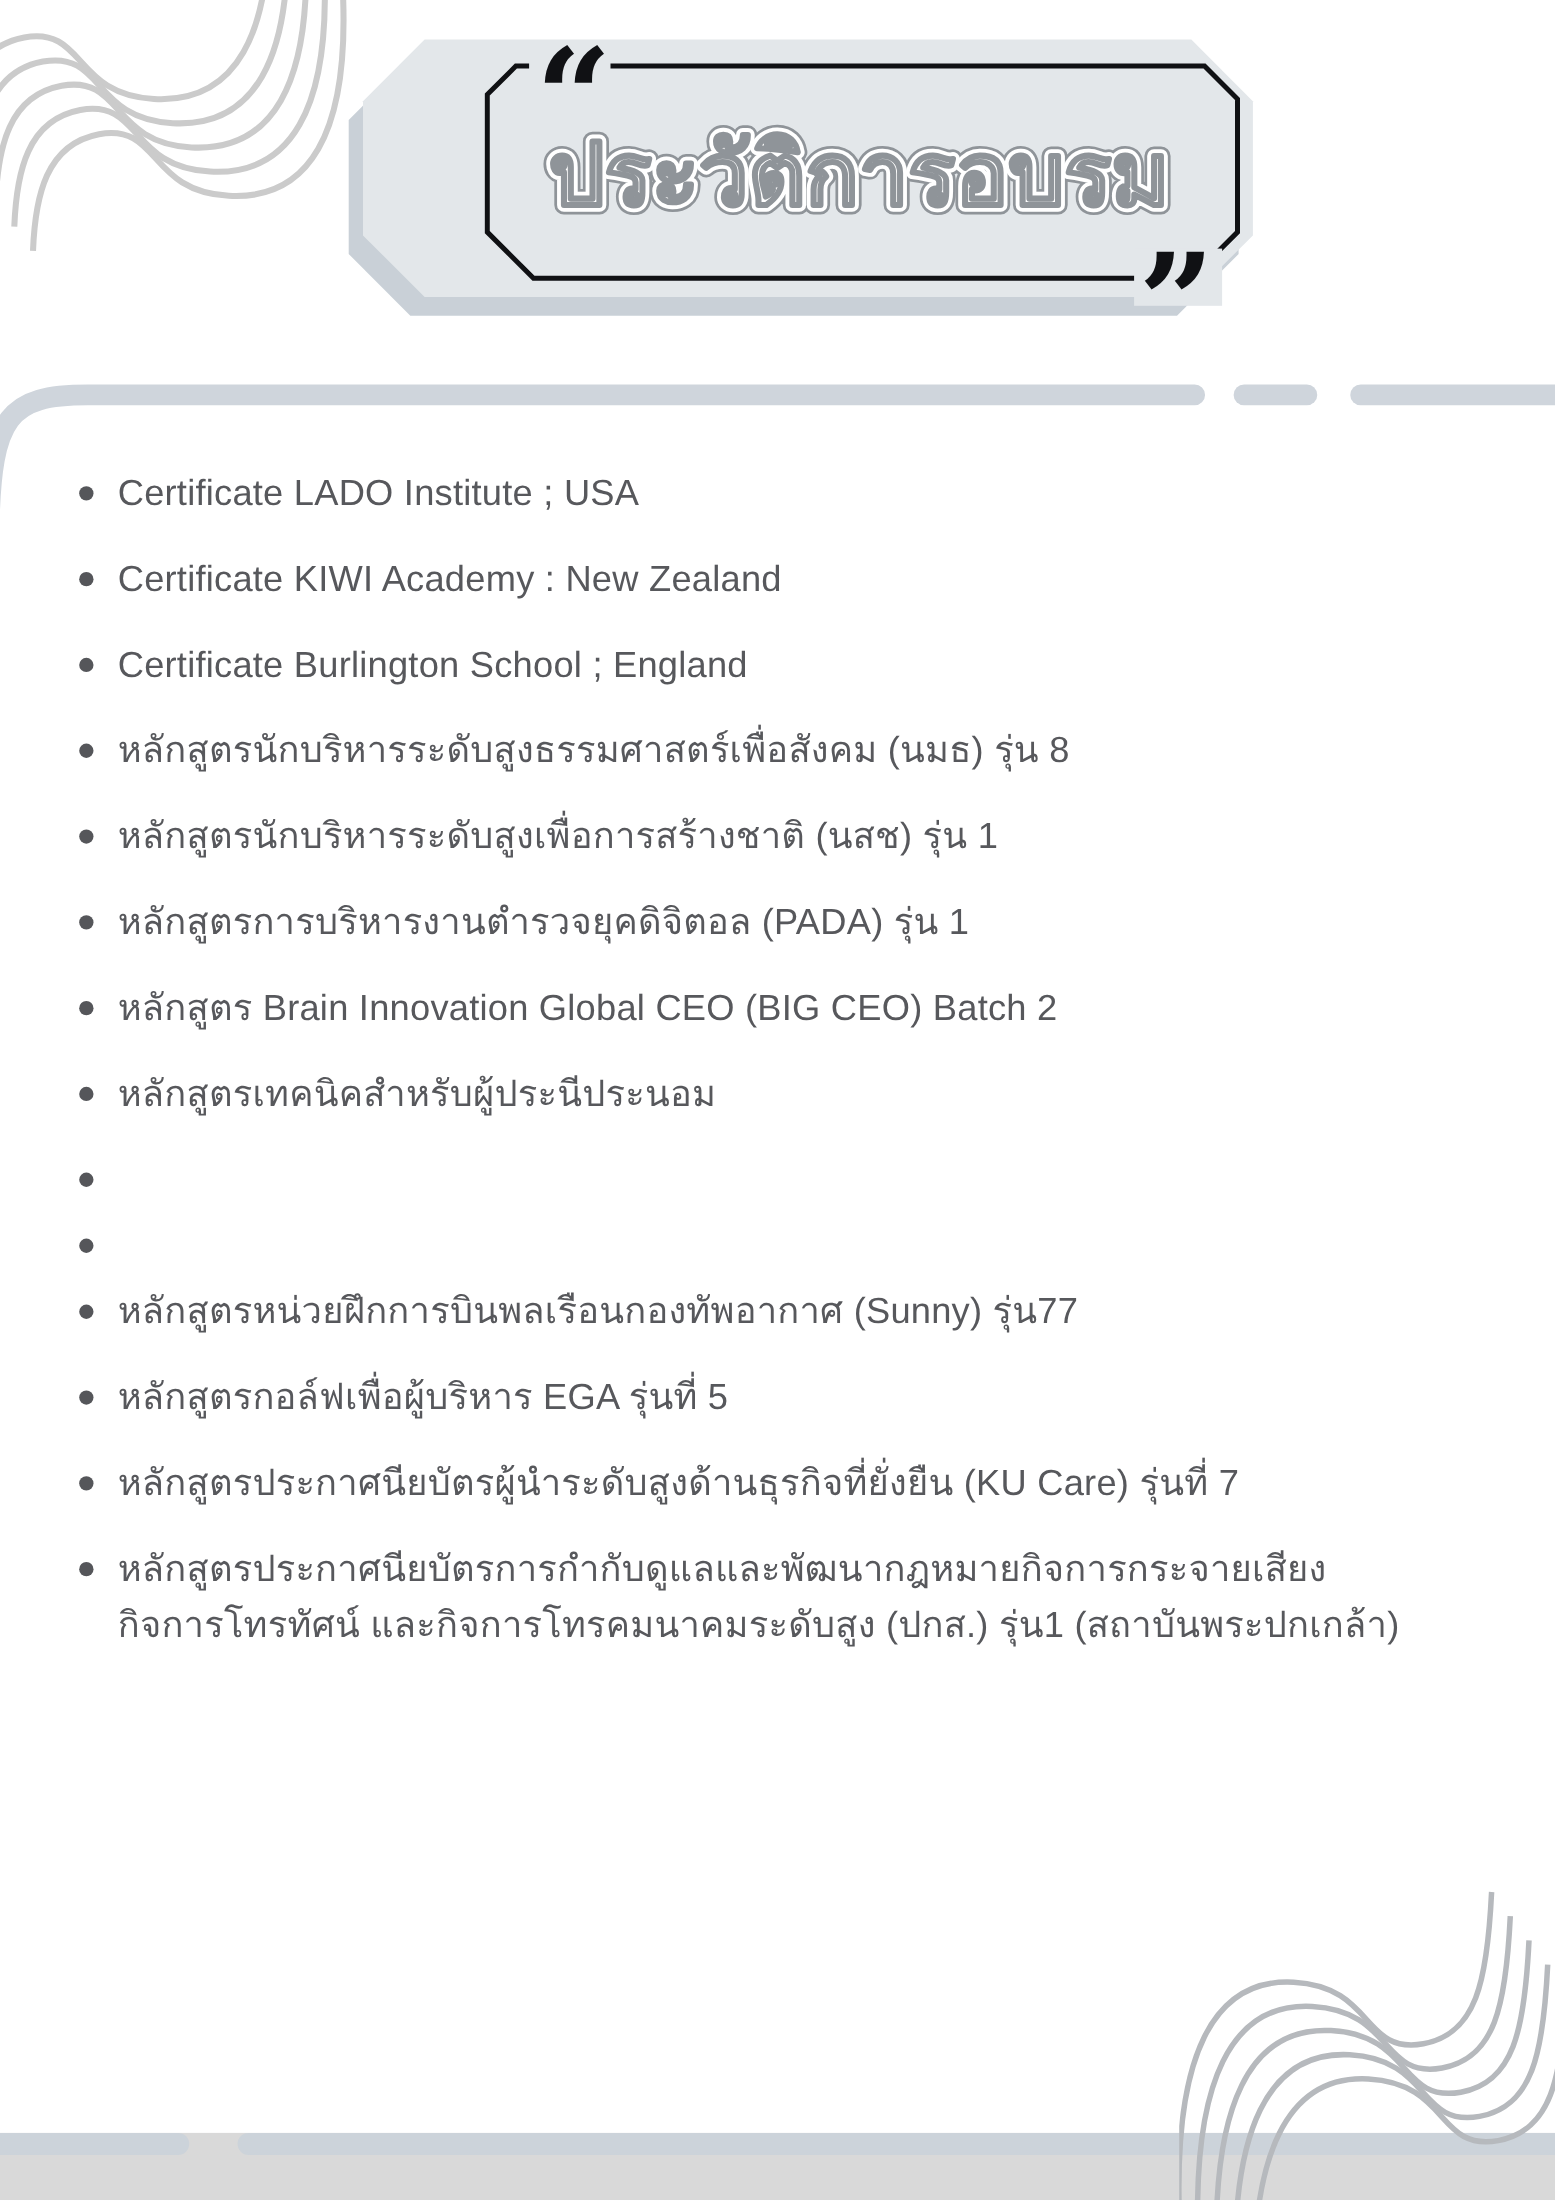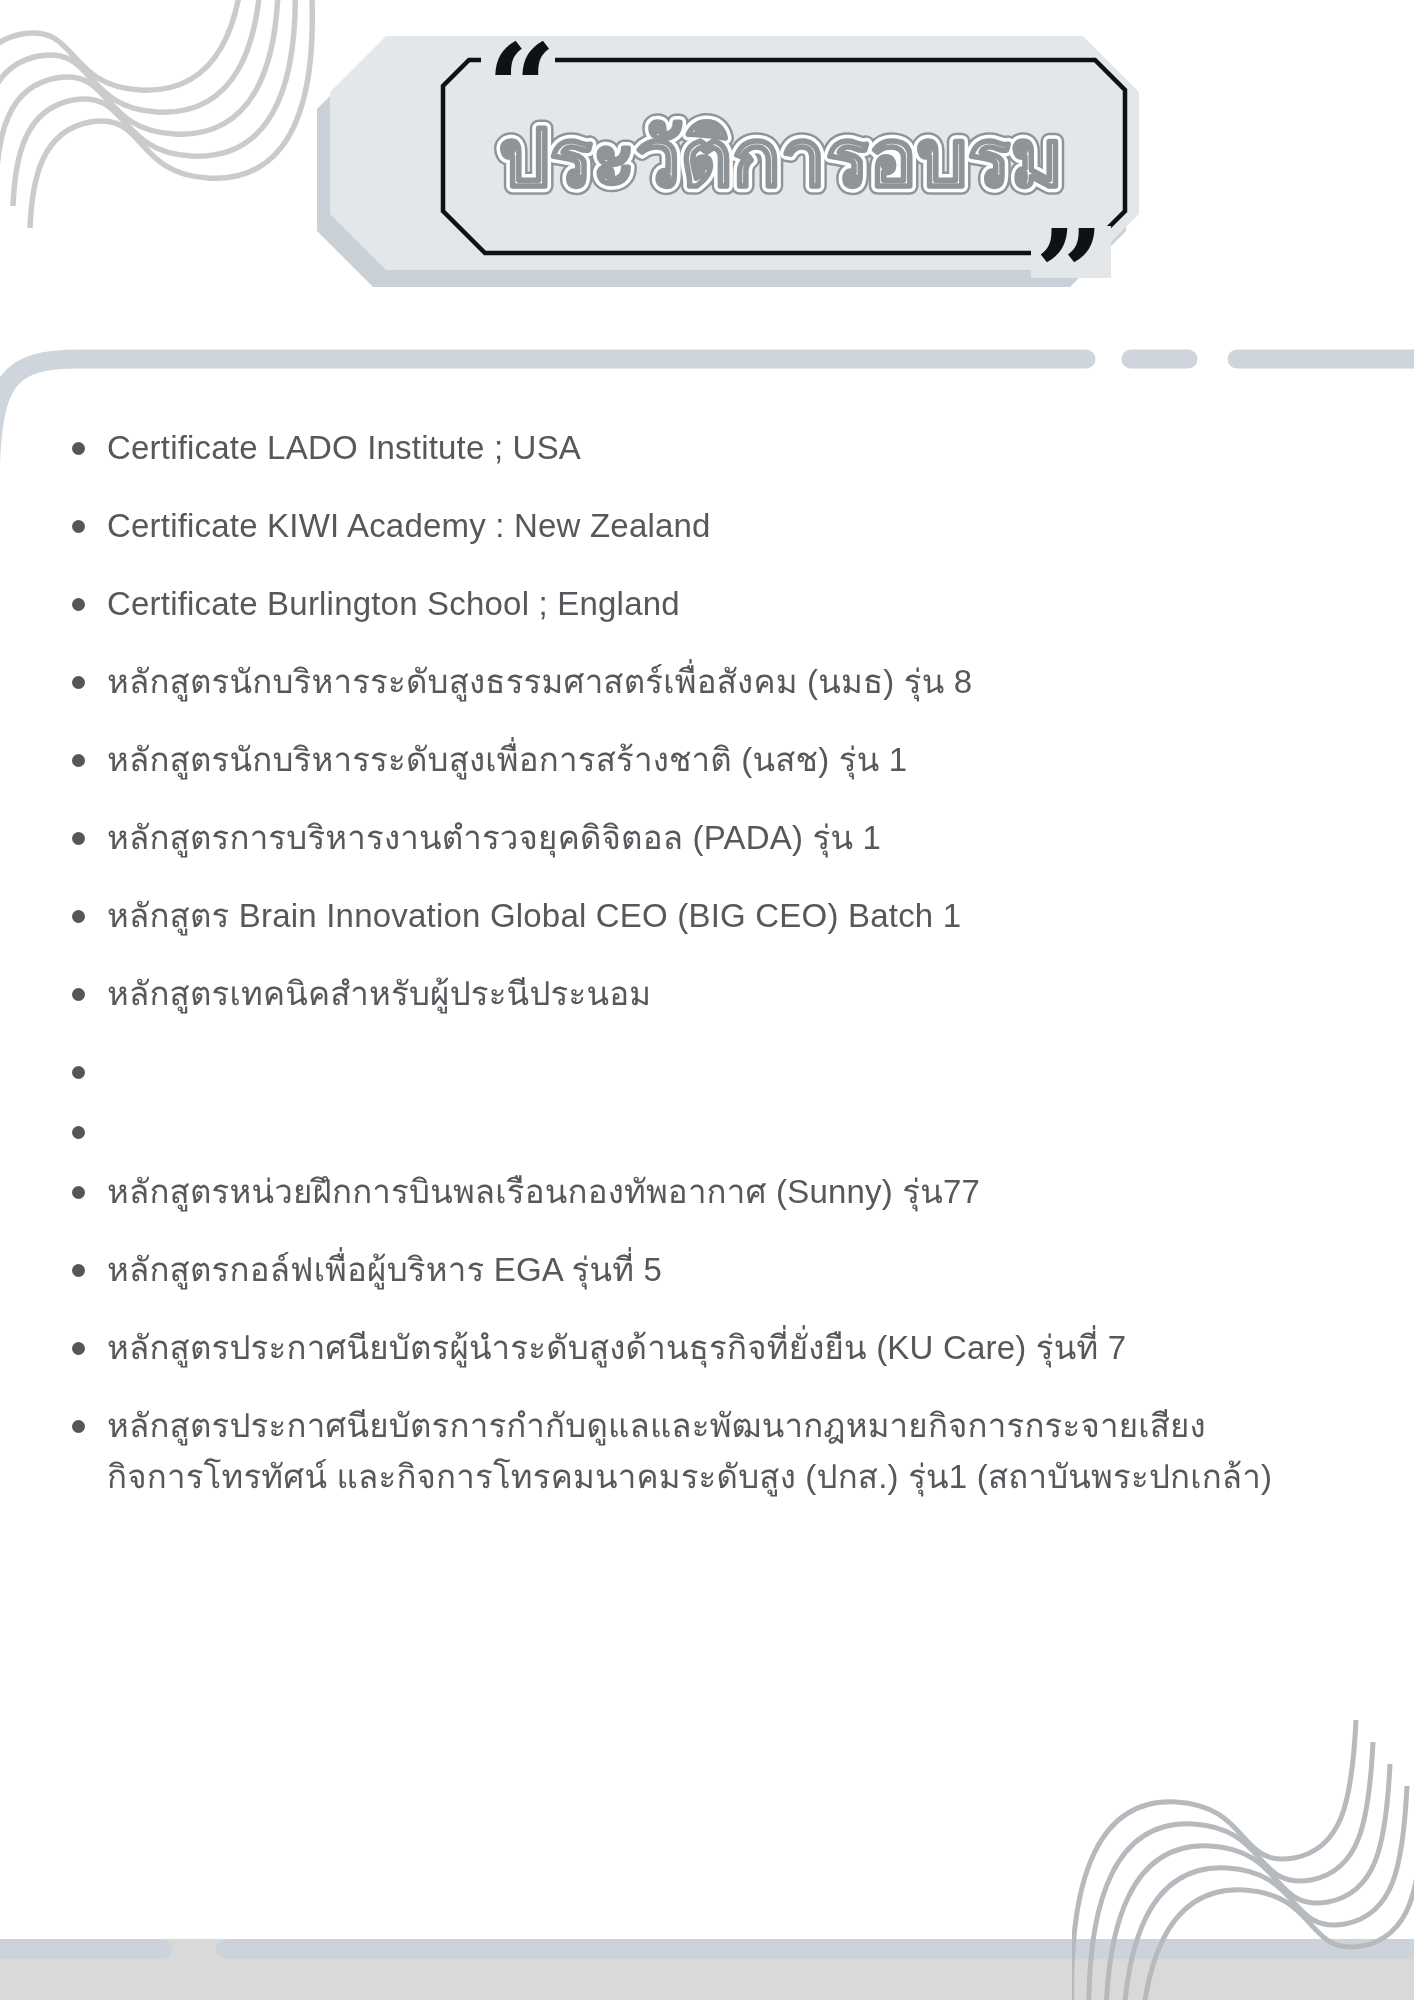--- a/index.html
+++ b/index.html
@@ -106,21 +106,21 @@
       <li>
         <span class="bullet-dot"></span>
         <div class="item-text">หลักสูตรนักบริหารระดับสูงเพื่อการสร้างชาติ (นสช) รุ่น 1</div>
       </li>
       <li>
         <span class="bullet-dot"></span>
         <div class="item-text">หลักสูตรการบริหารงานตำรวจยุคดิจิตอล (PADA)  รุ่น 1</div>
       </li>
       <li>
         <span class="bullet-dot"></span>
-        <div class="item-text">หลักสูตร Brain Innovation Global CEO (BIG CEO) Batch 1</div>
+        <div class="item-text">หลักสูตร Brain Innovation Global CEO (BIG CEO) Batch 2</div>
       </li>
       <li>
         <span class="bullet-dot"></span>
         <div class="item-text">หลักสูตรเทคนิคสำหรับผู้ประนีประนอม</div>
       </li>
       <li>
         <span class="bullet-dot"></span>
       </li>
       <li>
         <span class="bullet-dot"></span>

